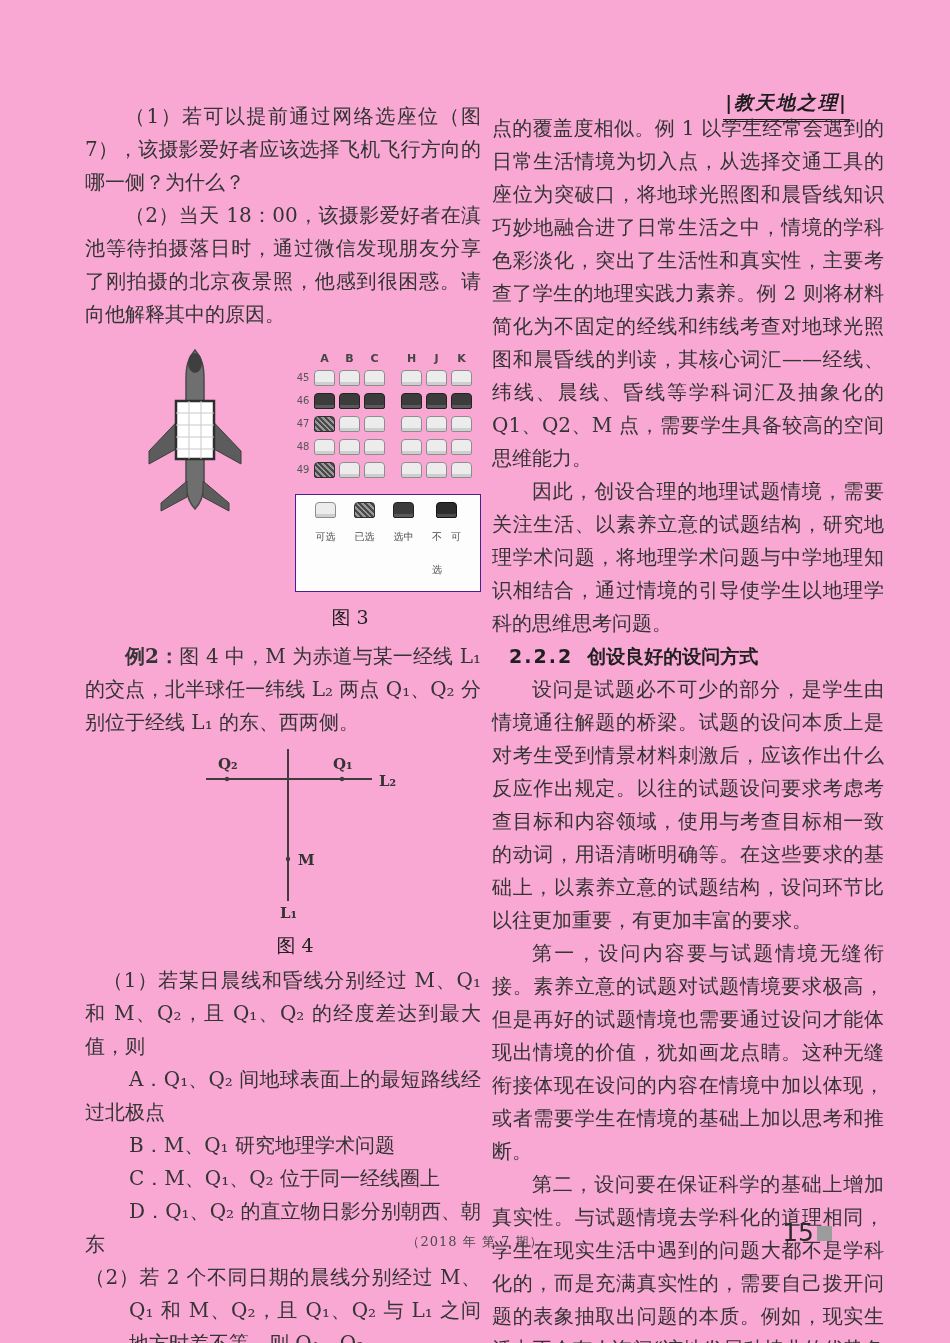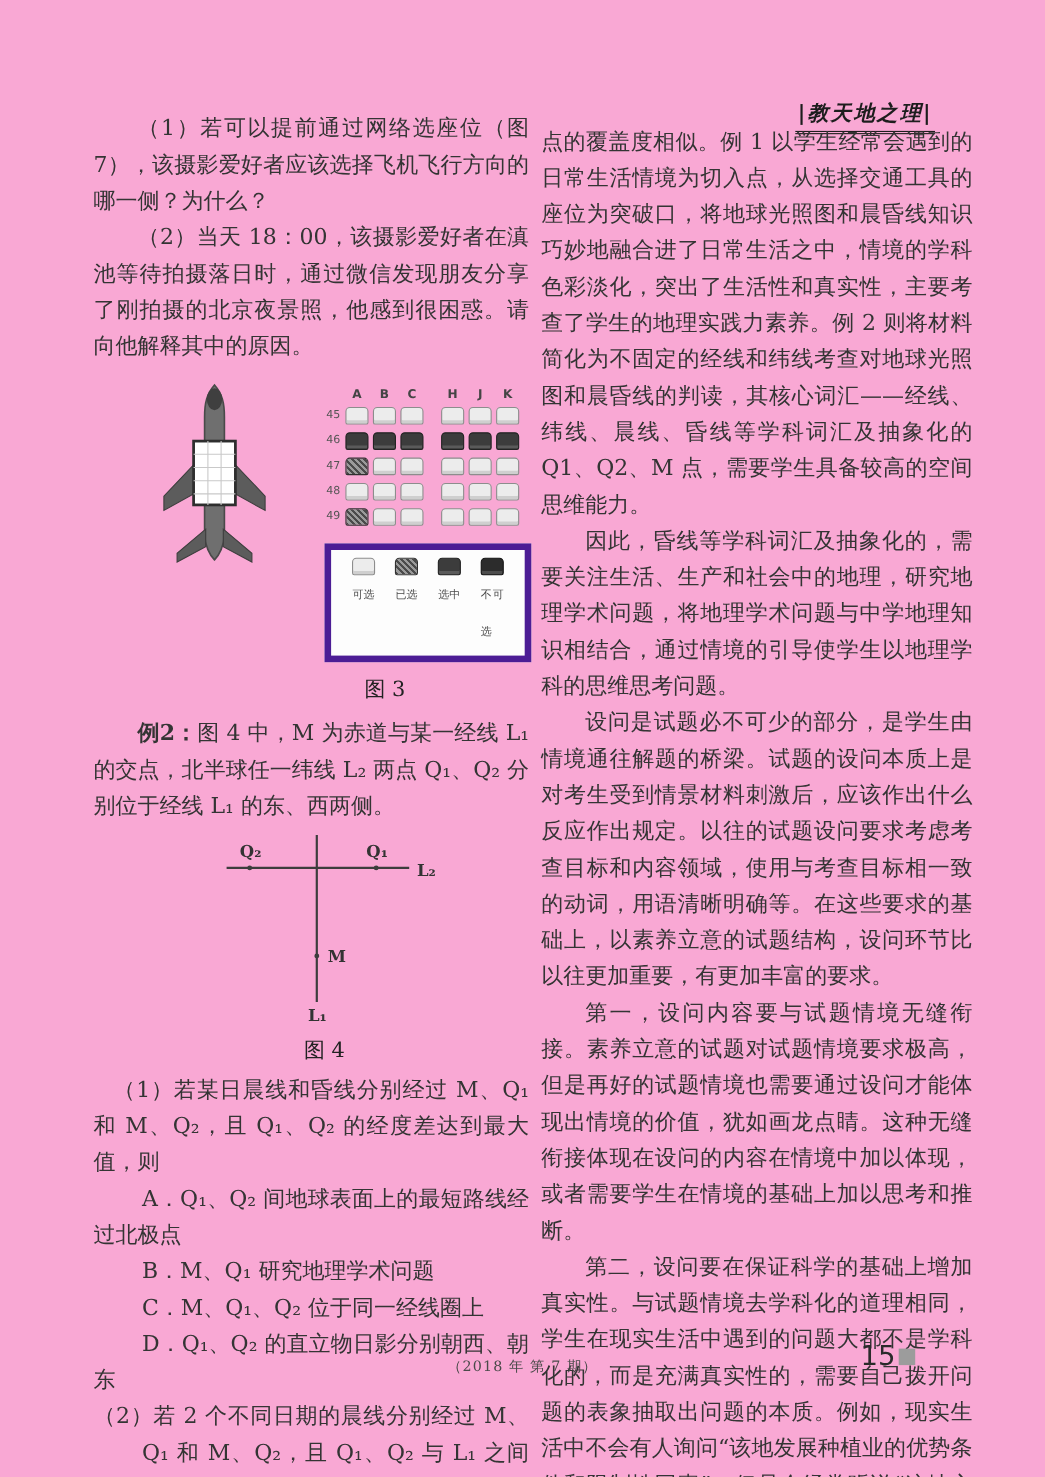--- a/index.html
+++ b/index.html
@@ -34,21 +34,21 @@
   .col-letter{width:21px;margin-right:4px;text-align:center;font-size:11px;color:#444;
         font-family:"DejaVu Sans","Liberation Sans",sans-serif;font-weight:bold;}
   .col-letter.gap{margin-right:16px;}
   .seat{width:21px;height:16px;border-radius:4px 4px 2px 2px;box-sizing:border-box;margin-right:4px;}
   .seat.gap{margin-right:16px;}
   .seat.open{background:#ececec;border:1.5px solid #8d8d8d;box-shadow:inset 0 -3px 0 #cfcfcf;}
   .seat.taken{background:#3c3c3c;border:1.5px solid #232323;box-shadow:inset 0 -3px 0 #5a5a5a;}
   .seat.picked{background:repeating-linear-gradient(45deg,#4a4a4a 0 2px,#9a9a9a 2px 4px);
         border:1.5px solid #303030;}
   .seat.blocked{background:#2c2c2c;border:1.5px solid #141414;box-shadow:inset 0 -3px 0 #4c4c4c;}
-  .seat-legend{display:flex;border:6px solid #4c1d95;padding:7px 10px 5px 10px;margin-top:14px;
+  .seat-legend{display:flex;border:1px solid #4c1d95;padding:7px 10px 5px 10px;margin-top:14px;
         background:#fdfdfd;width:fit-content;}
   .legend-item{display:flex;flex-direction:column;align-items:center;margin:0 9px;}
   .legend-item .seat{margin:0 0 2px 0;}
   .legend-label{font-size:10px;color:#4a4a4a;
         font-family:"DejaVu Sans","Liberation Sans",sans-serif;}
   .fig-caption{font-weight:normal;font-size:19px;color:#222;text-align:center;line-height:26px;}
   .fig3-caption{margin-left:165px;width:200px;margin-top:12px;}
   
   .fig4{margin:4px 0 6px 0;}
   .fig4 svg{display:block;margin-left:95px;}
@@ -188,21 +188,22 @@
     <p class="opt">A．Q₁、Q₂ 间地球表面上的最短路线经过北极点</p>
     <p class="opt">B．M、Q₁ 研究地理学术问题</p>
     <p class="opt">C．M、Q₁、Q₂ 位于同一经线圈上</p>
     <p class="opt">D．Q₁、Q₂ 的直立物日影分别朝西、朝东</p>
     <p class="hang">（2）若 2 个不同日期的晨线分别经过 M、Q₁ 和 M、Q₂，且 Q₁、Q₂ 与 L₁ 之间地方时差不等，则 Q₁、Q₂</p>
 
   </div>
 
   <div class="col col-right">
     <p>点的覆盖度相似。例 1 以学生经常会遇到的日常生活情境为切入点，从选择交通工具的座位为突破口，将地球光照图和晨昏线知识巧妙地融合进了日常生活之中，情境的学科色彩淡化，突出了生活性和真实性，主要考查了学生的地理实践力素养。例 2 则将材料简化为不固定的经线和纬线考查对地球光照图和晨昏线的判读，其核心词汇——经线、纬线、晨线、昏线等学科词汇及抽象化的 Q1、Q2、M 点，需要学生具备较高的空间思维能力。</p>
-    <p class="indent2">因此，昏线等学科词汇及抽象化的，需要关注生活、生产和社会中的地理，研究地理学术问题，将地理学术问题与中学地理知识相结合，通过情境的引导使学生以地理学科的思维思考问题。</p>
+    <p class="indent2">因此，创设合理的地理试题情境，需要关注生活、以素养立意的试题结构，研究地理学术问题，将地理学术问题与中学地理知识相结合，通过情境的引导使学生以地理学科的思维思考问题。</p>
+    <p class="sec-heading"><span class="sec-num">2.2.2</span><span>创设良好的设问方式</span></p>
     <p class="indent2">设问是试题必不可少的部分，是学生由情境通往解题的桥梁。试题的设问本质上是对考生受到情景材料刺激后，应该作出什么反应作出规定。以往的试题设问要求考虑考查目标和内容领域，使用与考查目标相一致的动词，用语清晰明确等。在这些要求的基础上，以素养立意的试题结构，设问环节比以往更加重要，有更加丰富的要求。</p>
     <p class="indent2">第一，设问内容要与试题情境无缝衔接。素养立意的试题对试题情境要求极高，但是再好的试题情境也需要通过设问才能体现出情境的价值，犹如画龙点睛。这种无缝衔接体现在设问的内容在情境中加以体现，或者需要学生在情境的基础上加以思考和推断。</p>
     <p class="indent2">第二，设问要在保证科学的基础上增加真实性。与试题情境去学科化的道理相同，学生在现实生活中遇到的问题大都不是学科化的，而是充满真实性的，需要自己拨开问题的表象抽取出问题的本质。例如，现实生活中不会有人询问“该地发展种植业的优势条件和限制性因素”，但是会经常听说“这地方种地行不行”，其背后的地理学科问题即讨论该地发展种植业的优势条件和限制性因素。</p>
 
   </div>
 
   <div class="footer-issue">（2018 年 第 7 期）</div>
   <div class="page-num"><span>15</span><span class="page-num-square"></span></div>
 
 </div>

